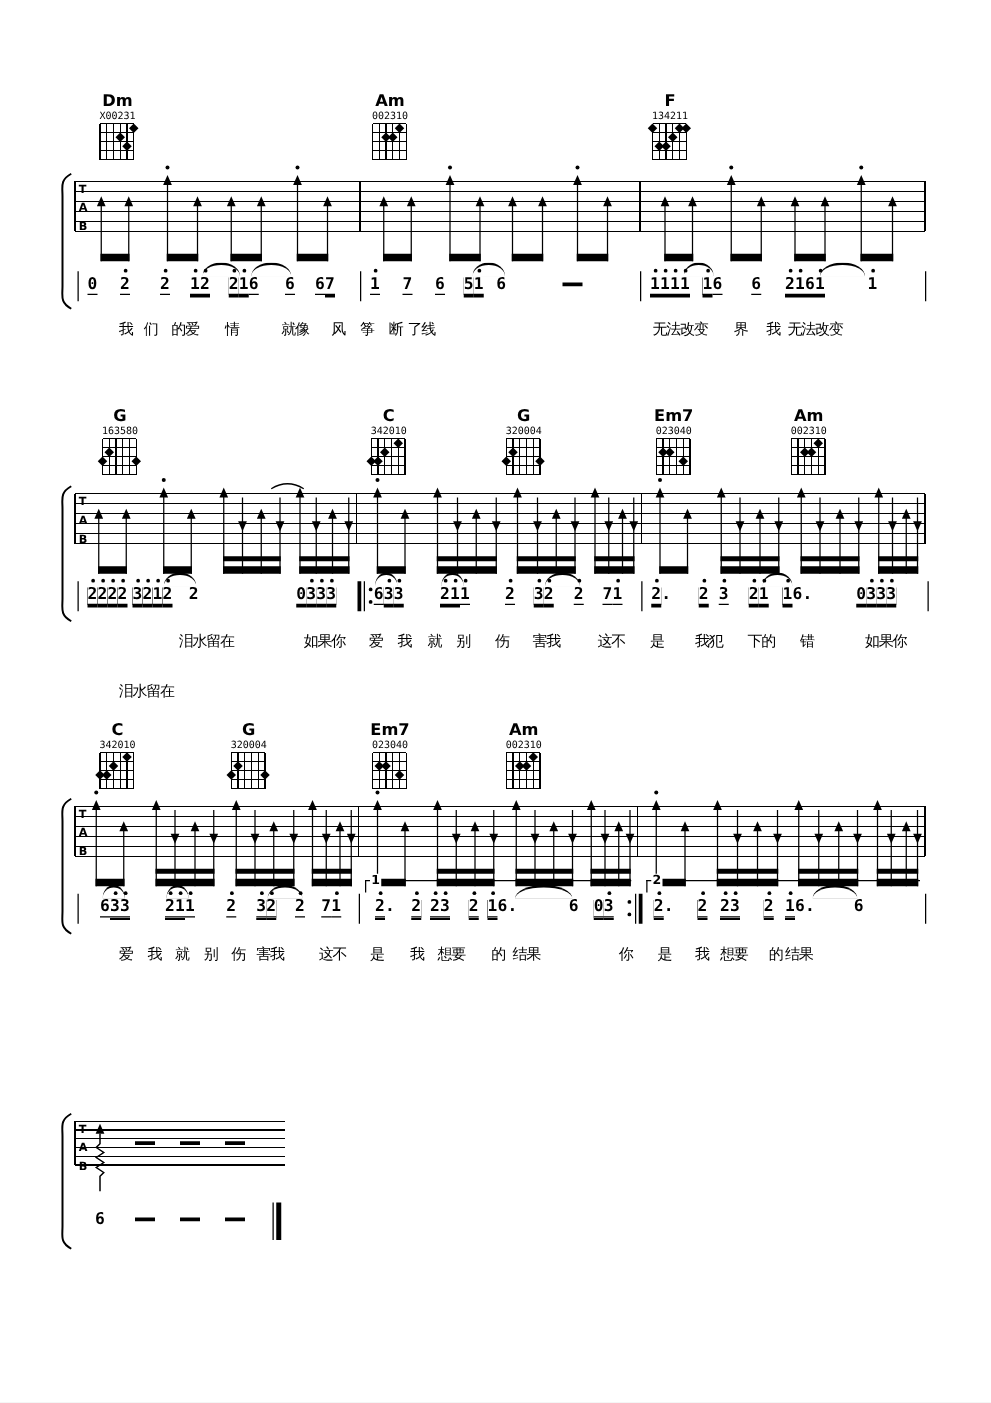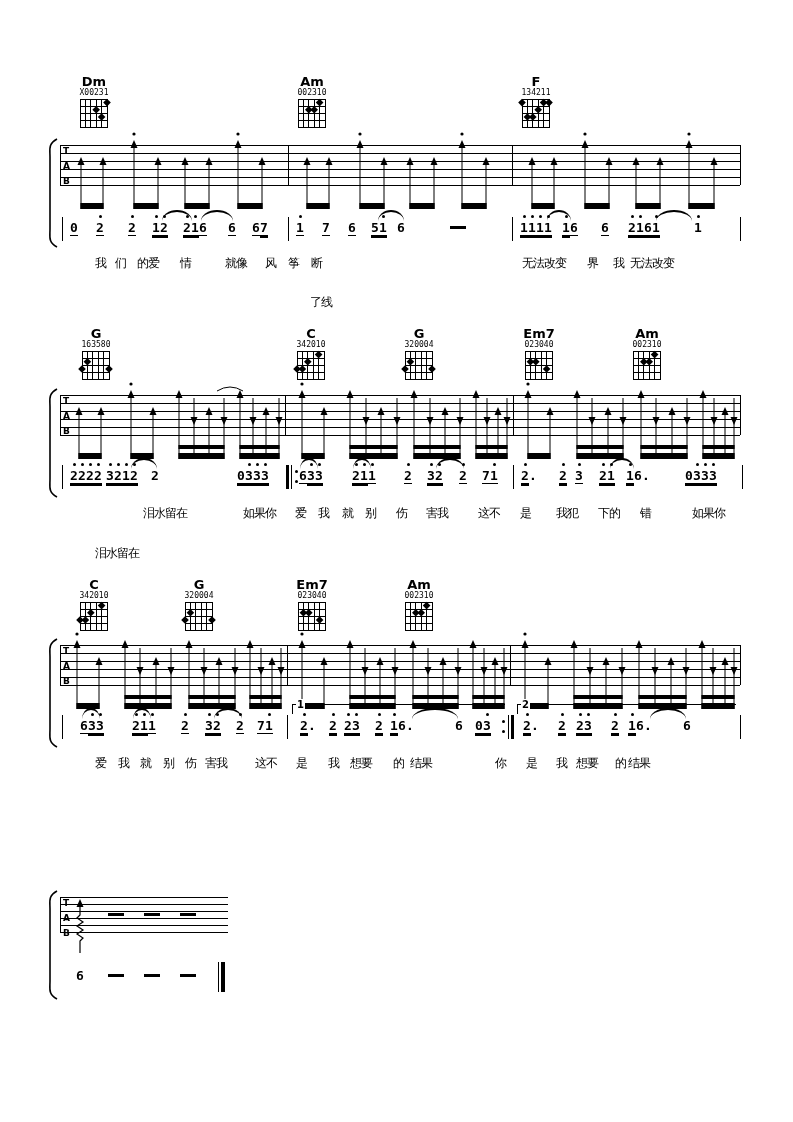--- a/index.html
+++ b/index.html
@@ -193,21 +193,21 @@
       <div class="jp" style="left: 694px; top: 220px;"><span class="jn hi">1</span></div>
       <div class="jbar" style="left: 740px; top: 217px;"></div>
       <div class="lyric" style="left: 95px; top: 255px;">我</div>
       <div class="lyric" style="left: 115px; top: 255px;">们</div>
       <div class="lyric" style="left: 137px; top: 255px;">的爱</div>
       <div class="lyric" style="left: 180px; top: 255px;">情</div>
       <div class="lyric" style="left: 225px; top: 255px;">就像</div>
       <div class="lyric" style="left: 265px; top: 255px;">风</div>
       <div class="lyric" style="left: 288px; top: 255px;">筝</div>
       <div class="lyric" style="left: 311px; top: 255px;">断</div>
-      <div class="lyric" style="left: 310px; top: 255px; margin-top: 39px;">了线</div>
+      <div class="lyric" style="left: 326px; top: 255px;">了线</div>
       <div class="lyric" style="left: 522px; top: 255px;">无法改变</div>
       <div class="lyric" style="left: 587px; top: 255px;">界</div>
       <div class="lyric" style="left: 613px; top: 255px;">我</div>
       <div class="lyric" style="left: 630px; top: 255px;">无法改变</div>
     </div>
     <div style="position: absolute; left: 0px; top: 0px; width: 793px; height: 1122px; pointer-events: none;">
       <div class="chord" style="left: 68px; top: 327px;"><div class="chord-label">G</div><div class="chord-fing">163580</div><svg width="56" height="36" viewBox="0 0 56 36">
           <line x1="14" y1="2" x2="14" y2="30.8" stroke="#000000" stroke-width="1" shape-rendering="crispEdges"></line>
           <line x1="19.4" y1="2" x2="19.4" y2="30.8" stroke="#000000" stroke-width="1" shape-rendering="crispEdges"></line>
           <line x1="24.8" y1="2" x2="24.8" y2="30.8" stroke="#000000" stroke-width="1" shape-rendering="crispEdges"></line>

